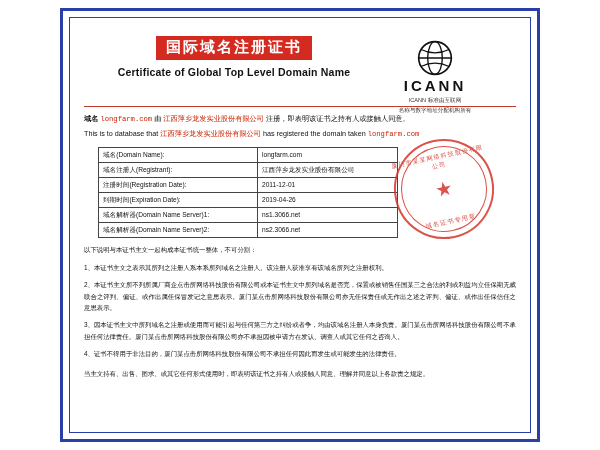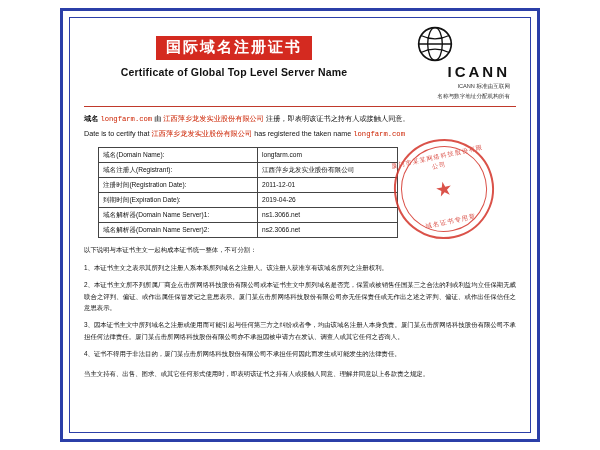--- a/index.html
+++ b/index.html
@@ -54,23 +54,23 @@
   }
   .title-en{
     margin-top:6px;
     font-size:10.5px;
     color:#111;
     font-weight:bold;
     letter-spacing:.2px;
   }
   .icann-block{
     position:absolute;
-    right:6px;top:0;
+    right:6px;top:14px;
     width:150px;
-    text-align:right;
+    text-align:center;
   }
   .globe{
     display:block;
     margin:0 auto;
     width:36px;height:36px;
   }
   .icann-name{
     font-size:15px;
     letter-spacing:3px;
     font-weight:bold;
@@ -172,21 +172,21 @@
 </head>
 <body>
 
 <div class="page">
   <div class="frame-outer">
     <div class="frame-inner">
 
       <div class="header">
         <div class="title-block">
           <div class="title-cn">国际域名注册证书</div>
-          <div class="title-en">Certificate of Global Top Level Server Name</div>
+          <div class="title-en">Certificate of Global Top Level Domain Name</div>
         </div>
         <div class="icann-block">
           <svg class="globe" viewBox="0 0 64 64">
             <circle cx="32" cy="32" r="29" fill="none" stroke="#111" stroke-width="3"></circle>
             <ellipse cx="32" cy="32" rx="13" ry="29" fill="none" stroke="#111" stroke-width="2.4"></ellipse>
             <line x1="3" y1="32" x2="61" y2="32" stroke="#111" stroke-width="2.4"></line>
             <path d="M7 17 Q32 29 57 17" fill="none" stroke="#111" stroke-width="2.2"></path>
             <path d="M7 47 Q32 35 57 47" fill="none" stroke="#111" stroke-width="2.2"></path>
           </svg>
           <div class="icann-name">ICANN</div>
@@ -199,23 +199,23 @@
 
       <div class="stmt">
         <div class="stmt-cn">
           <span class="lbl">域名</span>
           <span class="mono">longfarm.com</span>
           <span>由</span>
           <span class="red">江西萍乡龙发实业股份有限公司</span>
           <span>注册，即表明该证书之持有人或接触人同意。</span>
         </div>
         <div class="stmt-en">
-          <span>Date is to certify that</span>
+          <span>This is to database that</span>
           <span class="red">江西萍乡龙发实业股份有限公司</span>
-          <span>has registered the taken name</span>
+          <span>has registered the domain taken</span>
           <span class="mono">longfarm.com</span>
           <br>
         </div>
       </div>
 
       <div class="tbl-wrap">
         <table class="info">
           <tbody>
             <tr>
               <td class="k">域名(Domain Name):</td>

